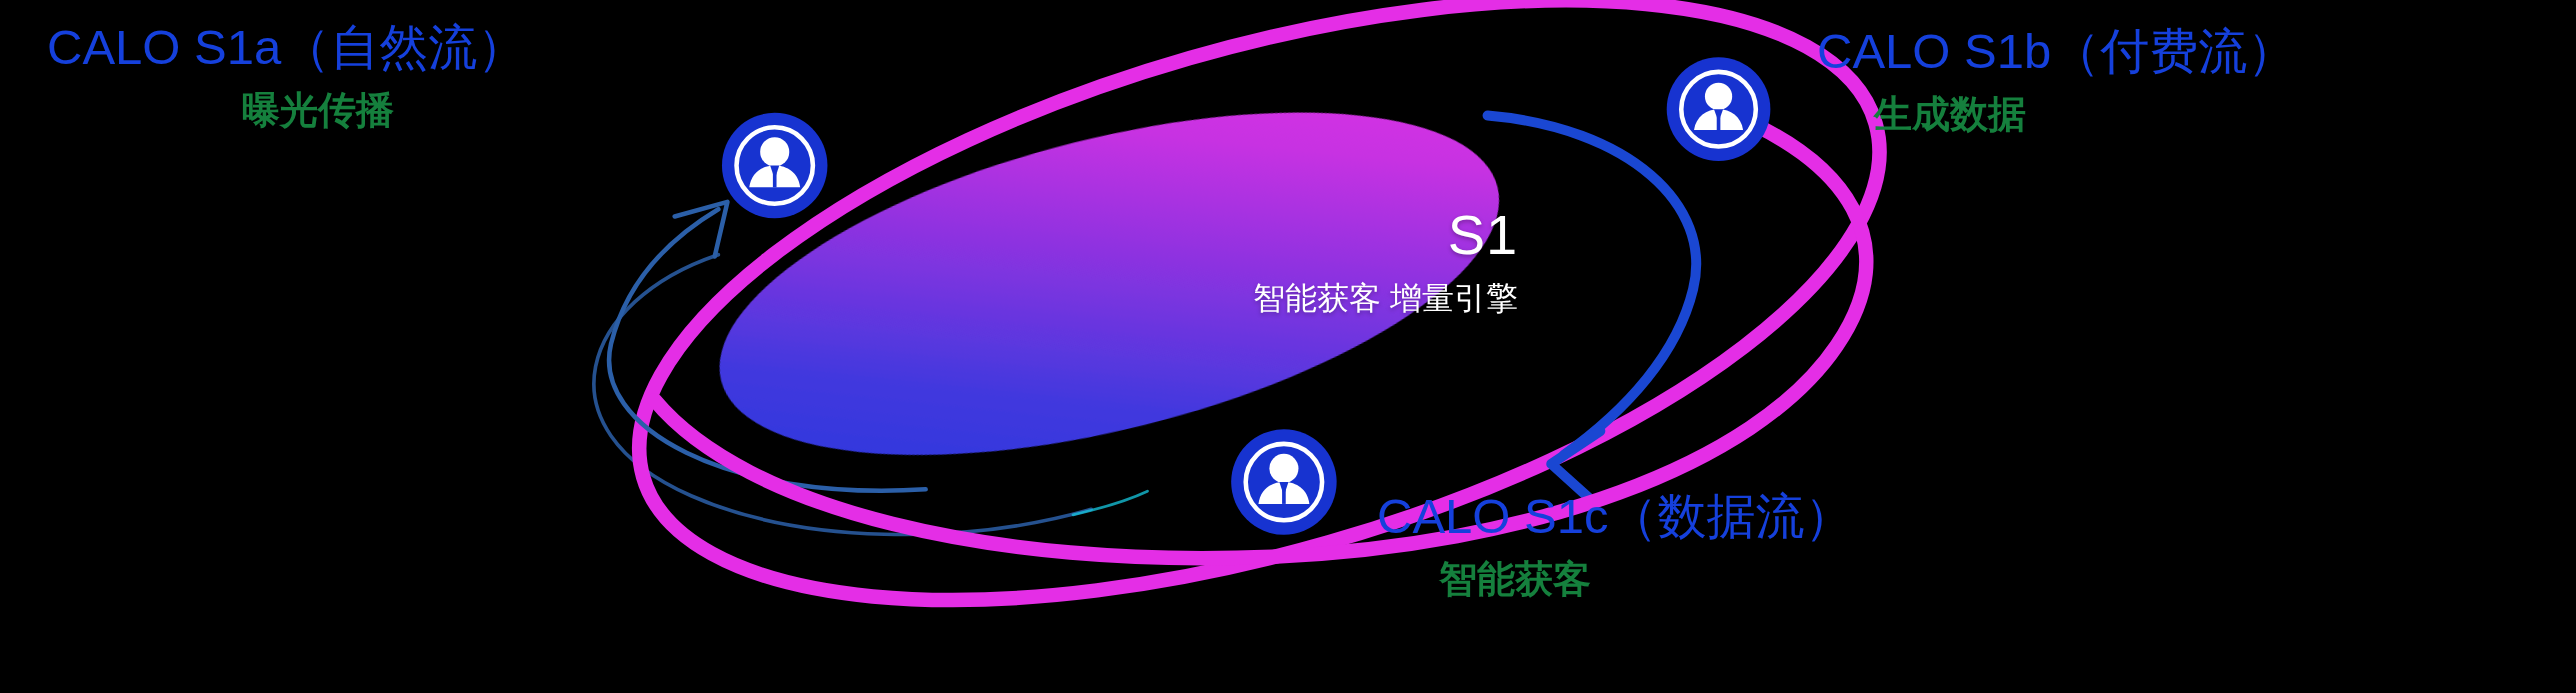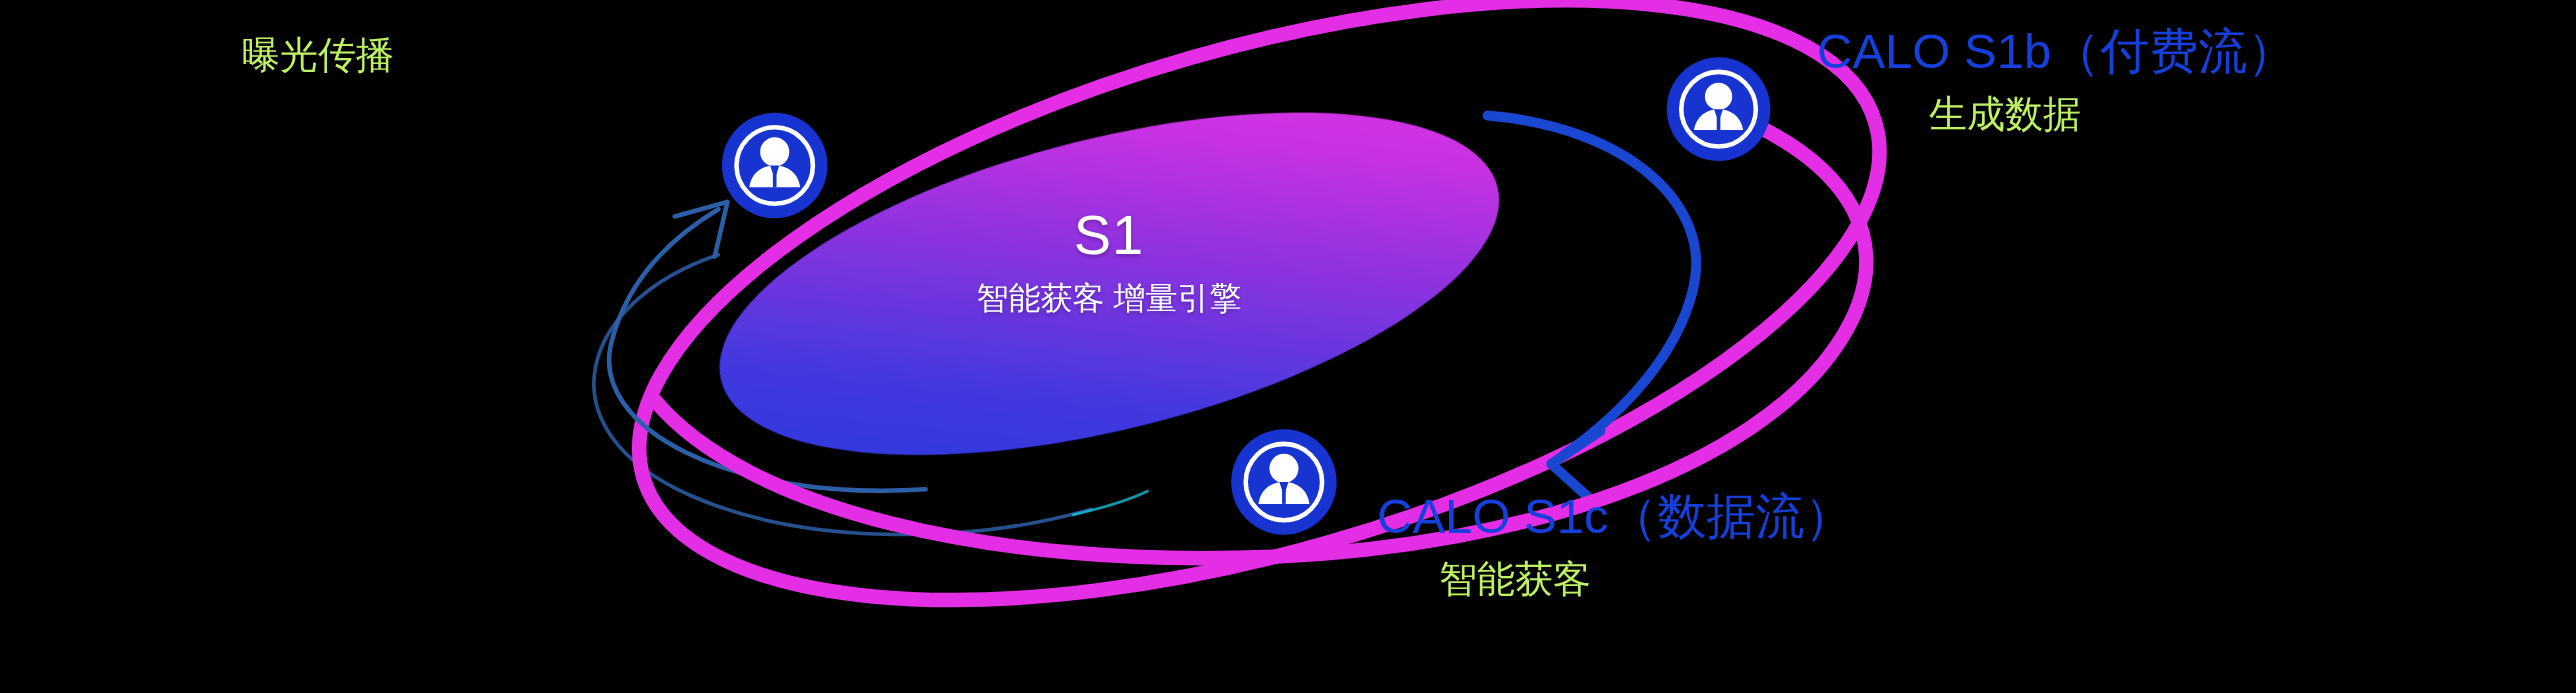--- a/index.html
+++ b/index.html
@@ -28,43 +28,43 @@
     white-space: nowrap;
   }
   .label-title {
     color: #1540DC;
     font-size: 49px;
     line-height: 1.12;
     letter-spacing: 0px;
     font-weight: 400;
   }
   .label-sub {
-    color: #bef264;
+    color: #15803d;
     font-size: 38px;
     line-height: 1.2;
-    font-weight: 400;
+    font-weight: 700;
     margin-top: 12.7px;
   }
 
   
   #group-a { left: 47px;  top: 20px; }
   #group-a .label-sub { margin-left: 195px; }
 
   
   #group-b { left: 1817px; top: 24px; }
-  #group-b .label-sub { margin-left: 112px; }
+  #group-b .label-sub { margin-left: 57px; }
 
   
   #group-c { left: 1367px; top: 489px; margin-left: 10px; }
   #group-c .label-sub { margin-left: 62px; }
 
   
   .core-text {
     position: absolute;
-    text-align: center;
+    text-align: right;
     white-space: nowrap;
     color: #FFFFFF;
     text-shadow: 0 1.8px 4.5px rgba(0,0,0,0.28);
     pointer-events: none;
   }
   #core-title {
     left: 0; right: 0;
     top: 207px;
     font-size: 56px;
     line-height: 1;
@@ -174,20 +174,21 @@
       </g>
     </g>
   </svg>
 
   <div class="core-text-wrap">
     <div class="core-text" id="core-title">S1</div>
     <div class="core-text" id="core-subtitle">智能获客  增量引擎</div>
   </div>
 
   <div class="label-group" id="group-a">
+    <div class="label-title">CALO S1a（自然流）</div>
     <div class="label-sub">曝光传播</div>
   </div>
 
   <div class="label-group" id="group-b">
     <div class="label-title">CALO S1b（付费流）</div>
     <div class="label-sub">生成数据</div>
   </div>
 
   <div class="label-group" id="group-c">
     <div class="label-title">CALO S1c（数据流）</div>

